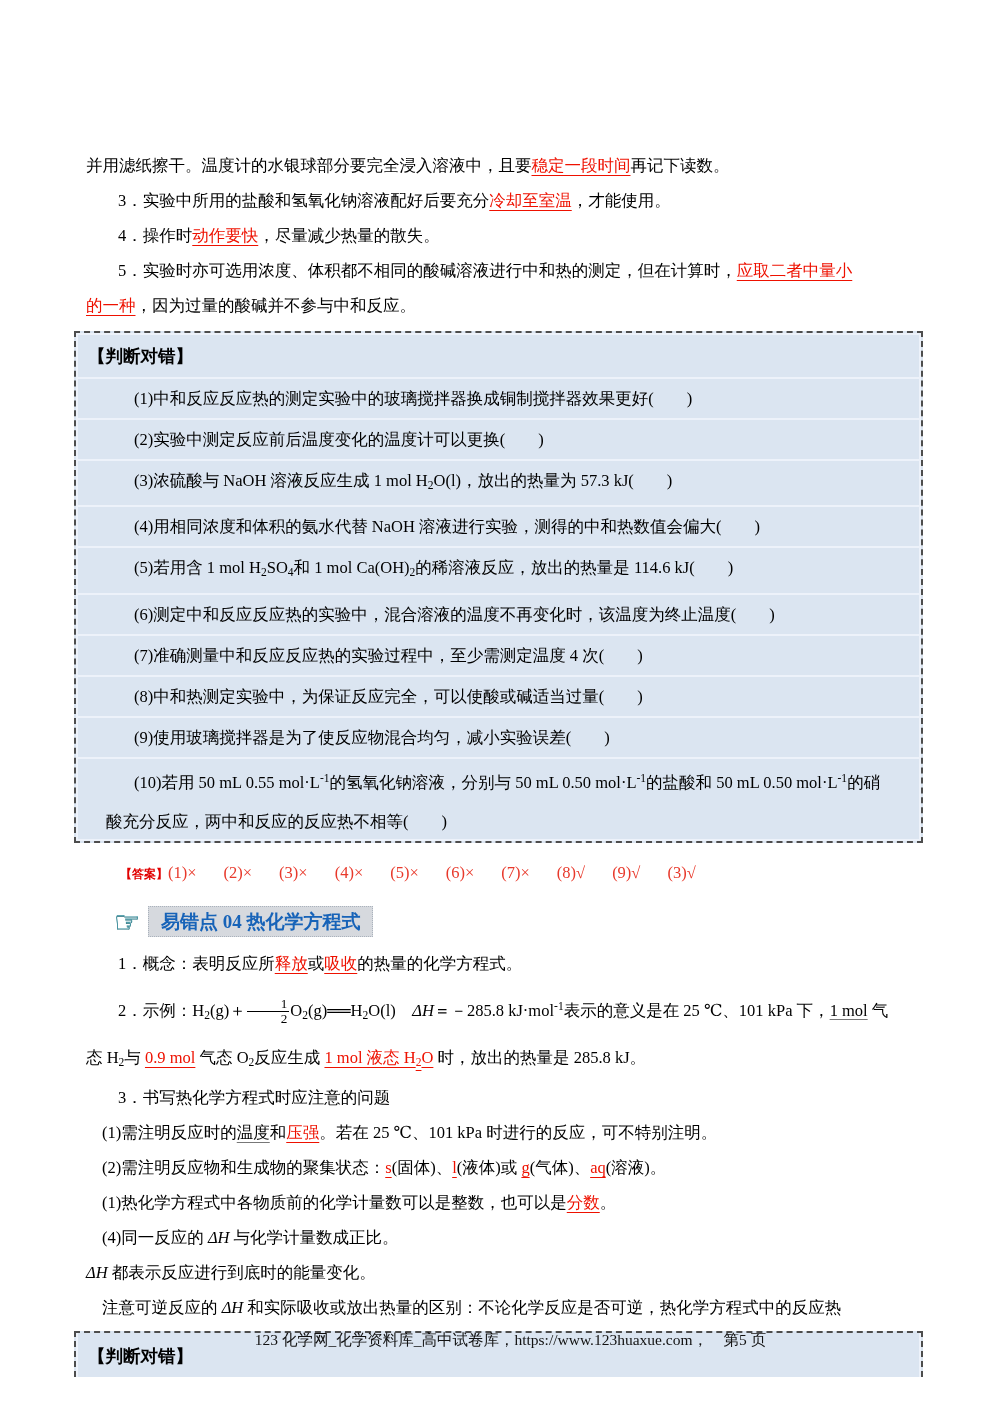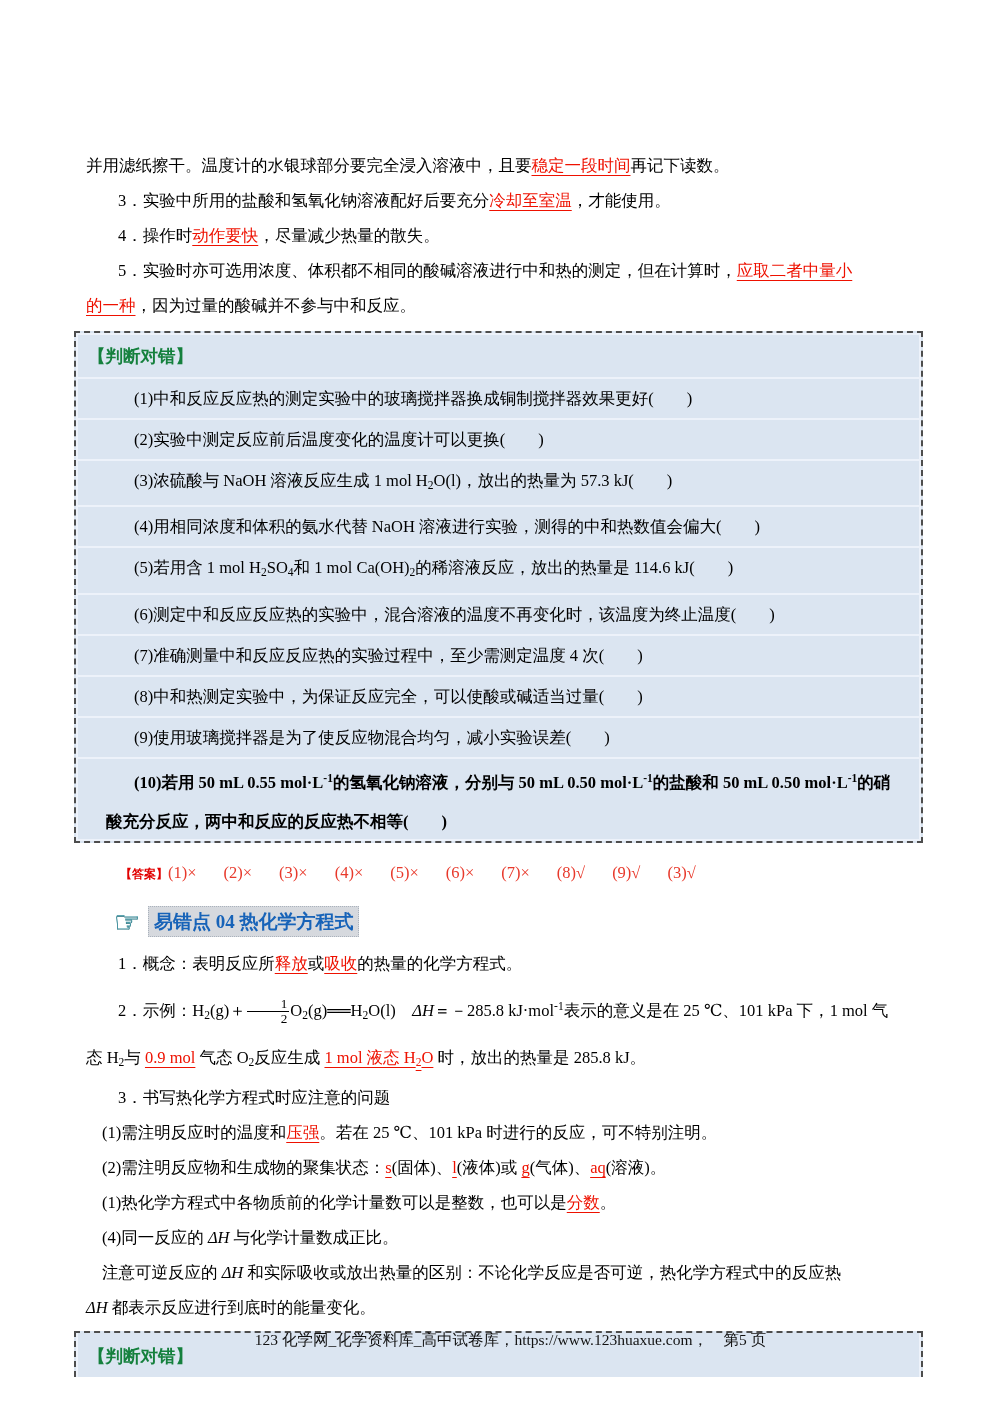--- a/index.html
+++ b/index.html
@@ -4,46 +4,46 @@
 <style>
   html,body{margin:0;padding:0;background:#fff;}
   .page{position:relative;width:993px;height:1404px;background:#ffffff;overflow:hidden;
         font-family:"Liberation Serif","DejaVu Serif",serif;color:#000;margin-top:36px;}
   .content{position:absolute;left:86px;right:82px;top:112px;}
   .line{margin:0;font-size:16.5px;line-height:35px;white-space:nowrap;}
   .ind{text-indent:32px;}
   .ind1{text-indent:16px;}
   
   .ru{color:#ee1100;text-decoration:underline;text-decoration-color:#ee1100;text-underline-offset:4px;text-decoration-thickness:1px;}
-  .u{text-decoration-color:#777;text-underline-offset:4px;text-decoration-thickness:1px;}
+  .u{text-decoration:underline;text-decoration-color:#777;text-underline-offset:4px;text-decoration-thickness:1px;}
   .sub{font-size:0.7em;vertical-align:-0.3em;}
   .sup{font-size:0.7em;vertical-align:0.5em;}
   .i{font-style:italic;}
   .frac{display:inline-block;text-align:center;vertical-align:-0.55em;font-size:0.8em;line-height:1.05;margin:0 1px;}
   .fnum{display:block;border-bottom:1px solid #000;padding:0 2px;}
   .fden{display:block;}
   
   .jbox{background:#dbe5f1;border:2px dashed #4d4d4d;margin:8px -12px 0 -12px;
         box-shadow:inset 0 0 0 2px #edf2fa;}
-  .jtitle{color:#15803d;font-weight:bold;font-size:17.5px;padding:10px 14px 8px 12px;line-height:26px;}
+  .jtitle{color:#000000;font-weight:bold;font-size:17.5px;padding:10px 14px 8px 12px;line-height:26px;}
   .jrow{border-top:2px solid #edf2fa;line-height:39px;padding:0 30px;text-indent:28px;font-size:16.5px;white-space:nowrap;}
-  .jrow.wrap{white-space:normal;font-weight:bold;}
+  .jrow.wrap{white-space:normal;}
   .jbox2{background:#dbe5f1;border:2px dashed #4d4d4d;border-bottom:none;margin:6px -12px 0 -12px;
         box-shadow:inset 2px 0 0 #edf2fa, inset -2px 0 0 #edf2fa;height:44px;}
   
   .answers{display:flex;align-items:baseline;margin:12px 0 0 34px;font-size:16.5px;line-height:36px;white-space:nowrap;}
   .ans-label{color:#e10000;font-weight:bold;font-size:12px;}
   .ans-item{color:#e8392b;margin-right:27px;}
   .ans-item:first-of-type{margin-left:2px;}
   
   .sec{display:flex;align-items:center;gap:7px;margin:12px 0 6px 28px;height:36px;}
   .sec-icon{color:#2e8b9a;font-size:30px;line-height:1;font-family:"DejaVu Sans",sans-serif;
             text-shadow:0 1px 0 #1d6a77;}
   .sec-title{background:#d6d9de;border:1px dotted #aab2bc;color:#1763b8;font-weight:bold;
-             font-size:19px;padding:1px 5px;line-height:27px;}
+             font-size:19px;padding:1px 12px;line-height:27px;}
   .eq{line-height:50px;}
   .footer{position:absolute;left:0;right:0;top:1294px;text-align:center;font-size:15.5px;color:#111;padding-left:28px;}
   .wm{position:absolute;right:14px;top:1448px;color:#b5b5b5;font-size:15px;
       font-family:"Liberation Sans","DejaVu Sans",sans-serif;}
 </style>
 </head>
 <body>
 
 <div class="page">
   <div class="content">
@@ -88,22 +88,22 @@
     </div>
 
     <p class="line ind"><span>1．概念：表明反应所</span><span class="ru">释放</span><span>或</span><span class="ru">吸收</span><span>的热量的化学方程式。</span></p>
     <p class="line ind eq"><span>2．示例：H</span><span class="sub">2</span><span>(g)＋</span><span class="frac"><span class="fnum">1</span><span class="fden">2</span></span><span>O</span><span class="sub">2</span><span>(g)══H</span><span class="sub">2</span><span>O(l)　</span><span class="i">ΔH</span><span>＝－285.8 kJ·mol</span><span class="sup">-1</span><span>表示的意义是在 25 ℃、101 kPa 下，</span><span class="u">1 mol</span><span> 气</span></p>
     <p class="line"><span>态 H</span><span class="sub">2</span><span>与 </span><span class="ru">0.9 mol</span><span> 气态 O</span><span class="sub">2</span><span>反应生成 </span><span class="ru">1 mol 液态 H</span><span class="ru sub">2</span><span class="ru">O</span><span> 时，放出的热量是 285.8 kJ。</span></p>
     <p class="line ind"><span>3．书写热化学方程式时应注意的问题</span></p>
     <p class="line ind1"><span>(1)需注明反应时的</span><span class="u">温度</span><span>和</span><span class="ru">压强</span><span>。若在 25 ℃、101 kPa 时进行的反应，可不特别注明。</span></p>
     <p class="line ind1"><span>(2)需注明反应物和生成物的聚集状态：</span><span class="ru">s</span><span>(固体)、</span><span class="ru">l</span><span>(液体)或 </span><span class="ru">g</span><span>(气体)、</span><span class="ru">aq</span><span>(溶液)。</span></p>
     <p class="line ind1"><span>(1)热化学方程式中各物质前的化学计量数可以是整数，也可以是</span><span class="ru">分数</span><span>。</span></p>
     <p class="line ind1"><span>(4)同一反应的 </span><span class="i">ΔH</span><span> 与化学计量数成正比。</span></p>
+    <p class="line"><span class="i">ΔH</span><span> 都表示反应进行到底时的能量变化。</span></p>
     <p class="line ind1"><span>注意可逆反应的 </span><span class="i">ΔH</span><span> 和实际吸收或放出热量的区别：不论化学反应是否可逆，热化学方程式中的反应热</span></p>
-    <p class="line"><span class="i">ΔH</span><span> 都表示反应进行到底时的能量变化。</span></p>
 
     <div class="jbox2">
       <div class="jtitle">【判断对错】</div>
     </div>
 
   </div>
 
   <div class="footer">123 化学网_化学资料库_高中试卷库，https://www.123huaxue.com，　第5 页</div>
   <div class="wm">123化学网_化学资料库_高中试卷库</div>
 </div>

